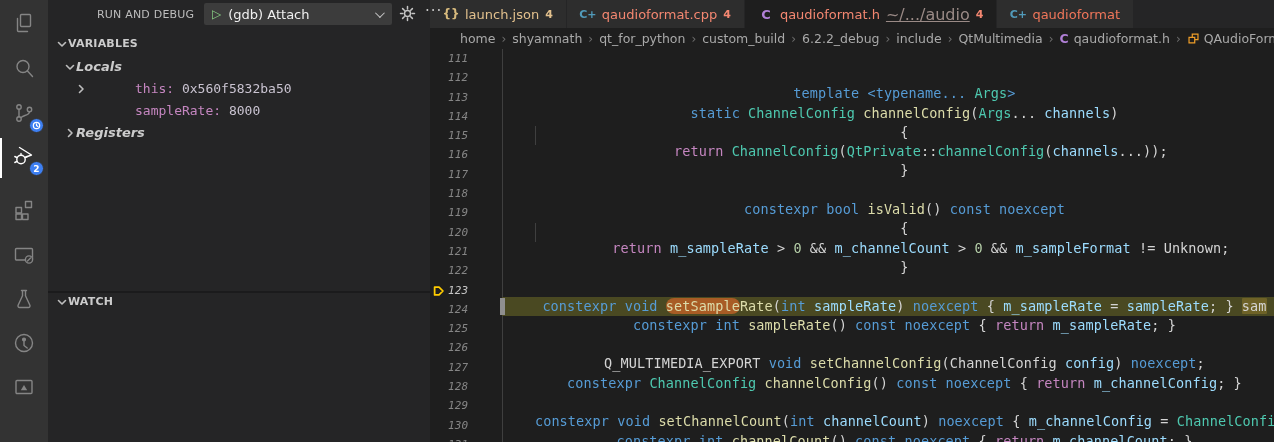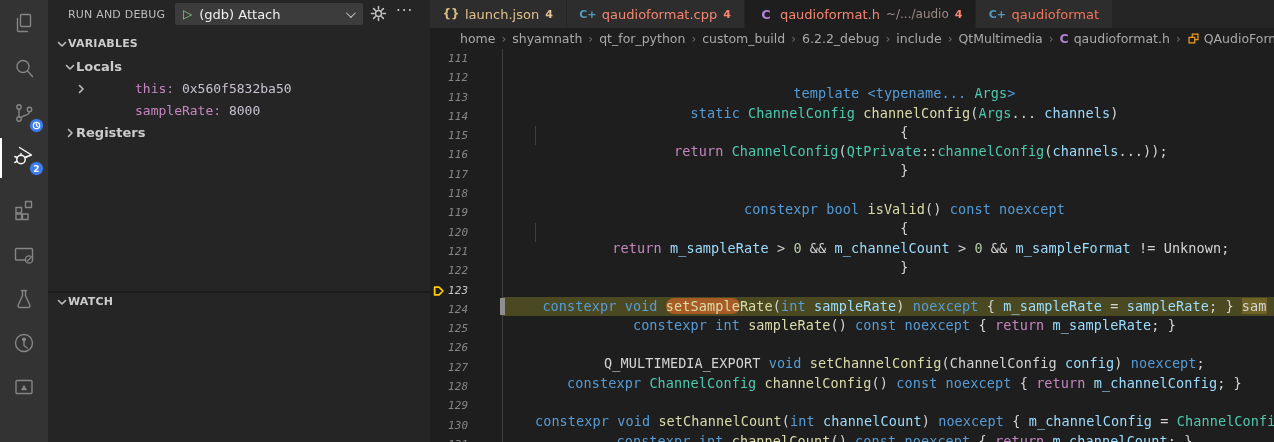--- a/index.html
+++ b/index.html
@@ -12,50 +12,50 @@
   .ab-item { position:absolute; left:0; width:48px; height:42px; display:flex; align-items:center; justify-content:center; cursor:pointer; }
   .ab-item svg { width:24px; height:24px; stroke:#858585; fill:none; stroke-width:1.4; stroke-linecap:round; stroke-linejoin:round; }
   .ab-item.active svg { stroke:#ffffff; }
   .ab-item.active::before { content:""; position:absolute; left:0; top:1px; bottom:1px; width:2px; background:#ffffff; }
   .ab-badge { position:absolute; right:4px; bottom:3px; min-width:15px; height:15px; padding:0 2px; border-radius:8px;
               background:#3d7ff2; color:#fff; font-size:9px; font-weight:bold; display:flex; align-items:center; justify-content:center;
               border:1.5px solid #333333; }
   .ab-badge svg { width:9px; height:9px; stroke:#fff; stroke-width:1.6; fill:none; }
 
   
-  .sidebar { position:absolute; left:48px; top:0; bottom:0; width:382px; background:#252526; color:#cccccc; z-index:4; }
+  .sidebar { position:absolute; left:48px; top:0; bottom:0; width:382px; background:#252526; color:#cccccc; z-index:4;padding-left:29px; }
   .sb-header { position:relative; height:28px; }
   .sb-title { position:absolute; left:20px; top:8px; font-size:11px; color:#bdbdbd; letter-spacing:.2px; }
   .launch-select { position:absolute; left:127px; top:3px; width:188px; height:22px; background:#3c3c3c; border-radius:2px;
                    display:flex; align-items:center; font-size:13px; color:#f0f0f0; cursor:pointer; }
   .launch-play { color:#89d185; font-size:12px; margin:0 7px 0 8px; }
   .launch-chev { margin-left:auto; margin-right:10px; width:7px; height:7px; border-right:1.4px solid #c5c5c5;
                  border-bottom:1.4px solid #c5c5c5; transform:rotate(45deg) translateY(-2px); }
   .sb-gear { position:absolute; left:322px; top:5px; cursor:pointer; }
   .sb-gear svg { width:17px; height:17px; stroke:#c5c5c5; fill:none; stroke-width:1.5; stroke-linecap:round; }
   .sb-dots { position:absolute; left:348px; top:2px; color:#c5c5c5; font-size:15px; letter-spacing:1px; cursor:pointer; }
 
   .sb-row { position:absolute; left:0; right:0; height:17px; display:flex; align-items:center; cursor:pointer; }
   .sb-sect { font-size:11px; font-weight:bold; color:#cccccc; letter-spacing:.2px; }
-  .sb-group { font-size:13px; font-weight:bold; color:#cccccc; }
+  .sb-group { font-size:13px; font-weight:bold; color:#cccccc;font-style:italic; }
   .chev { display:inline-flex; width:12px; height:12px; }
   .chev svg { width:12px; height:12px; stroke:#bdbdbd; fill:none; stroke-width:1.6; stroke-linecap:round; stroke-linejoin:round; }
   .kv { font-family:"DejaVu Sans Mono", monospace; font-size:13px; }
   .kv .vname { color:#c586c0;margin-left:48px; }
   .kv .vval  { color:#c9c3d0; }
   .watch-divider { position:absolute; left:0; right:0; top:291px; height:1px; background:#1b1b1c; box-shadow:0 1px 0 rgba(0,0,0,.25); }
 
   
   .editor { position:absolute; left:430px; top:0; right:0; bottom:0; background:#1e1e1e; }
   .tabbar { position:absolute; top:0; left:0; right:0; height:28px; background:#252526; display:flex; overflow:hidden; }
   .tab { flex:none; display:flex; align-items:center; height:28px; padding:0 13px; margin-right:1px; background:#2d2d2d;
          font-size:13px; cursor:pointer; white-space:nowrap; }
   .tab.active { background:#1e1e1e; }
   .tab .ficon { display:inline-flex; align-items:center; justify-content:center; width:16px; height:16px; margin-right:6px; flex:none; }
-  .tab .desc { font-size:12px; color:#9a8a86; margin-left:6px; }
+  .tab .desc { font-size:16px; color:#9a8a86; margin-left:6px;text-decoration:underline; }
   .tab .tbadge { margin-left:6px; font-size:11px; font-weight:bold; }
 
   .breadcrumbs { position:absolute; top:28px; left:16px; right:0; height:21px; display:flex; align-items:center;
                  padding-left:14px; font-size:12.5px; color:#a9a9a9; background:#1e1e1e; white-space:nowrap; overflow:hidden; }
   .bc-item { display:flex; align-items:center; cursor:pointer; }
   .bc-sep { margin:0 6px; color:#6e6e6e; font-size:12px; }
   .bc-ficon { font-weight:bold; margin-right:5px; }
   .bc-classicon { display:inline-flex; margin-right:4px; }
 
   

